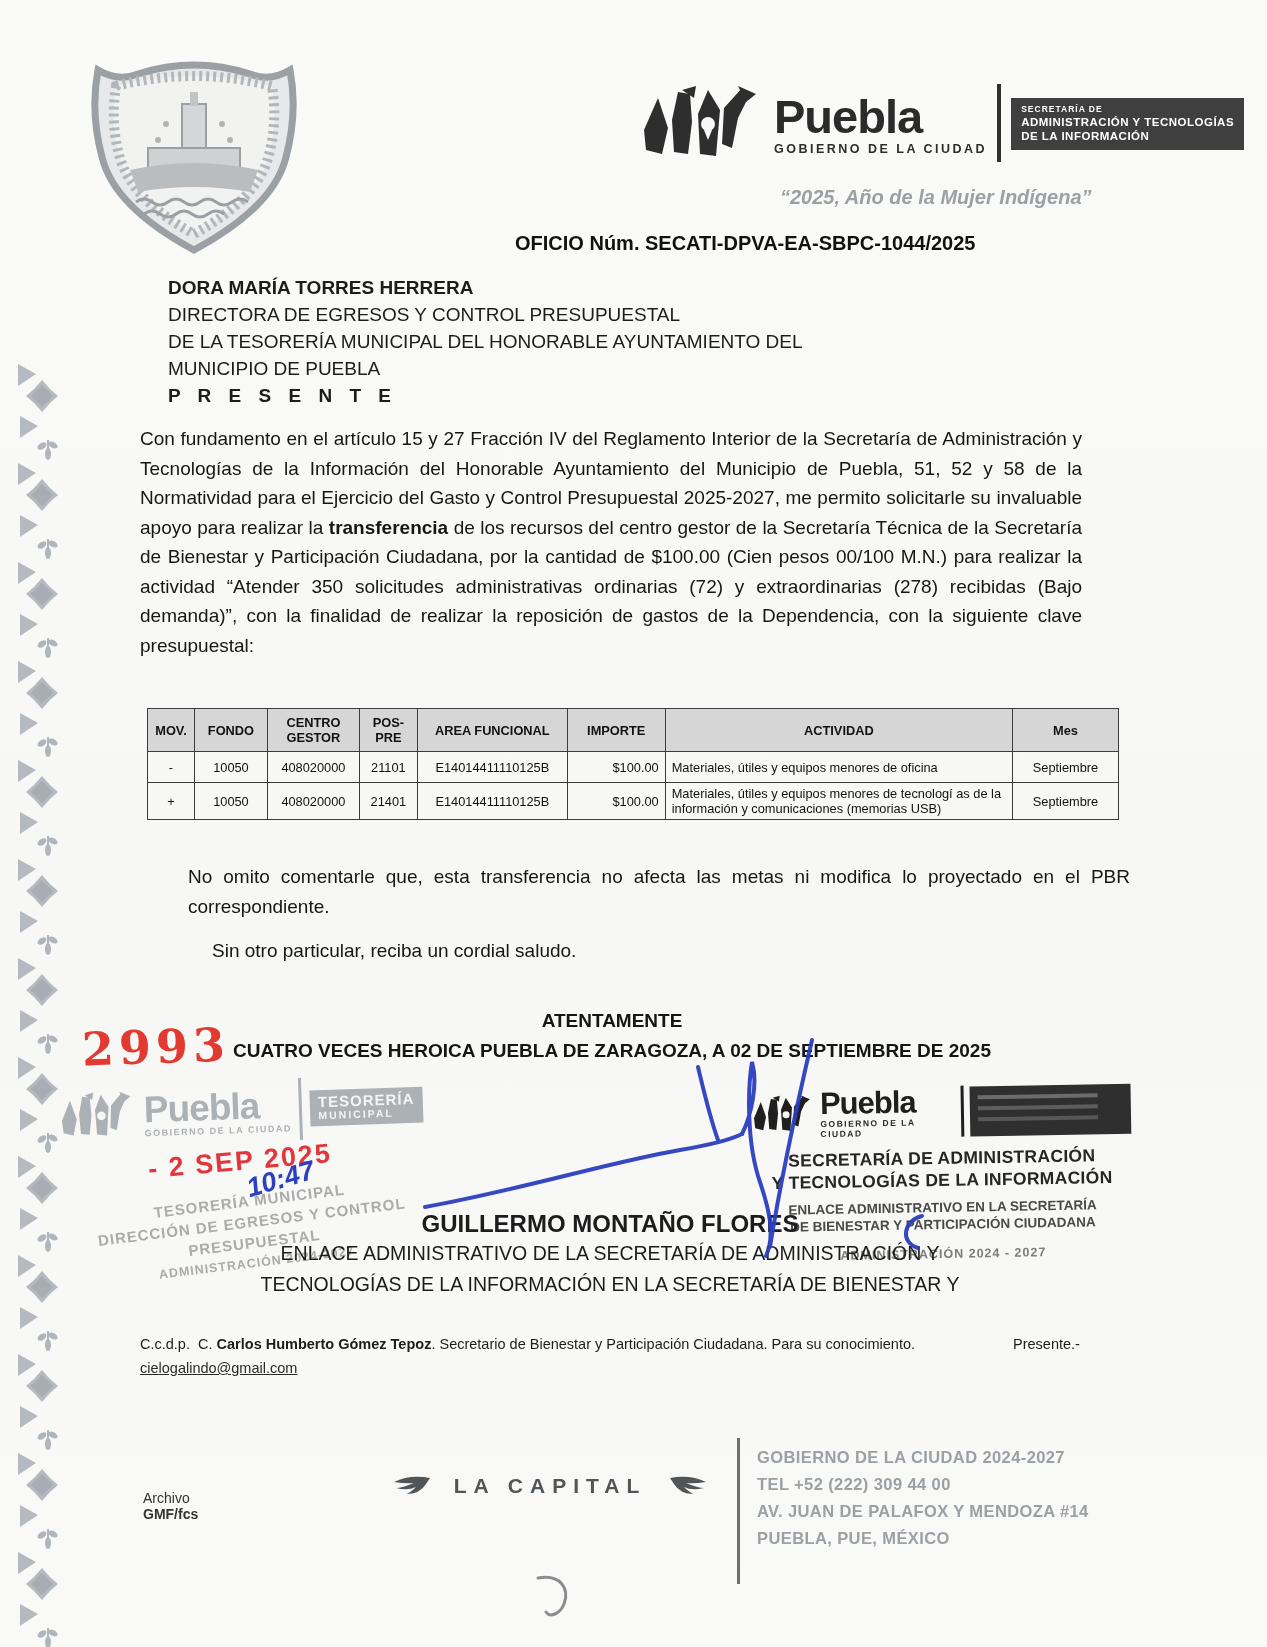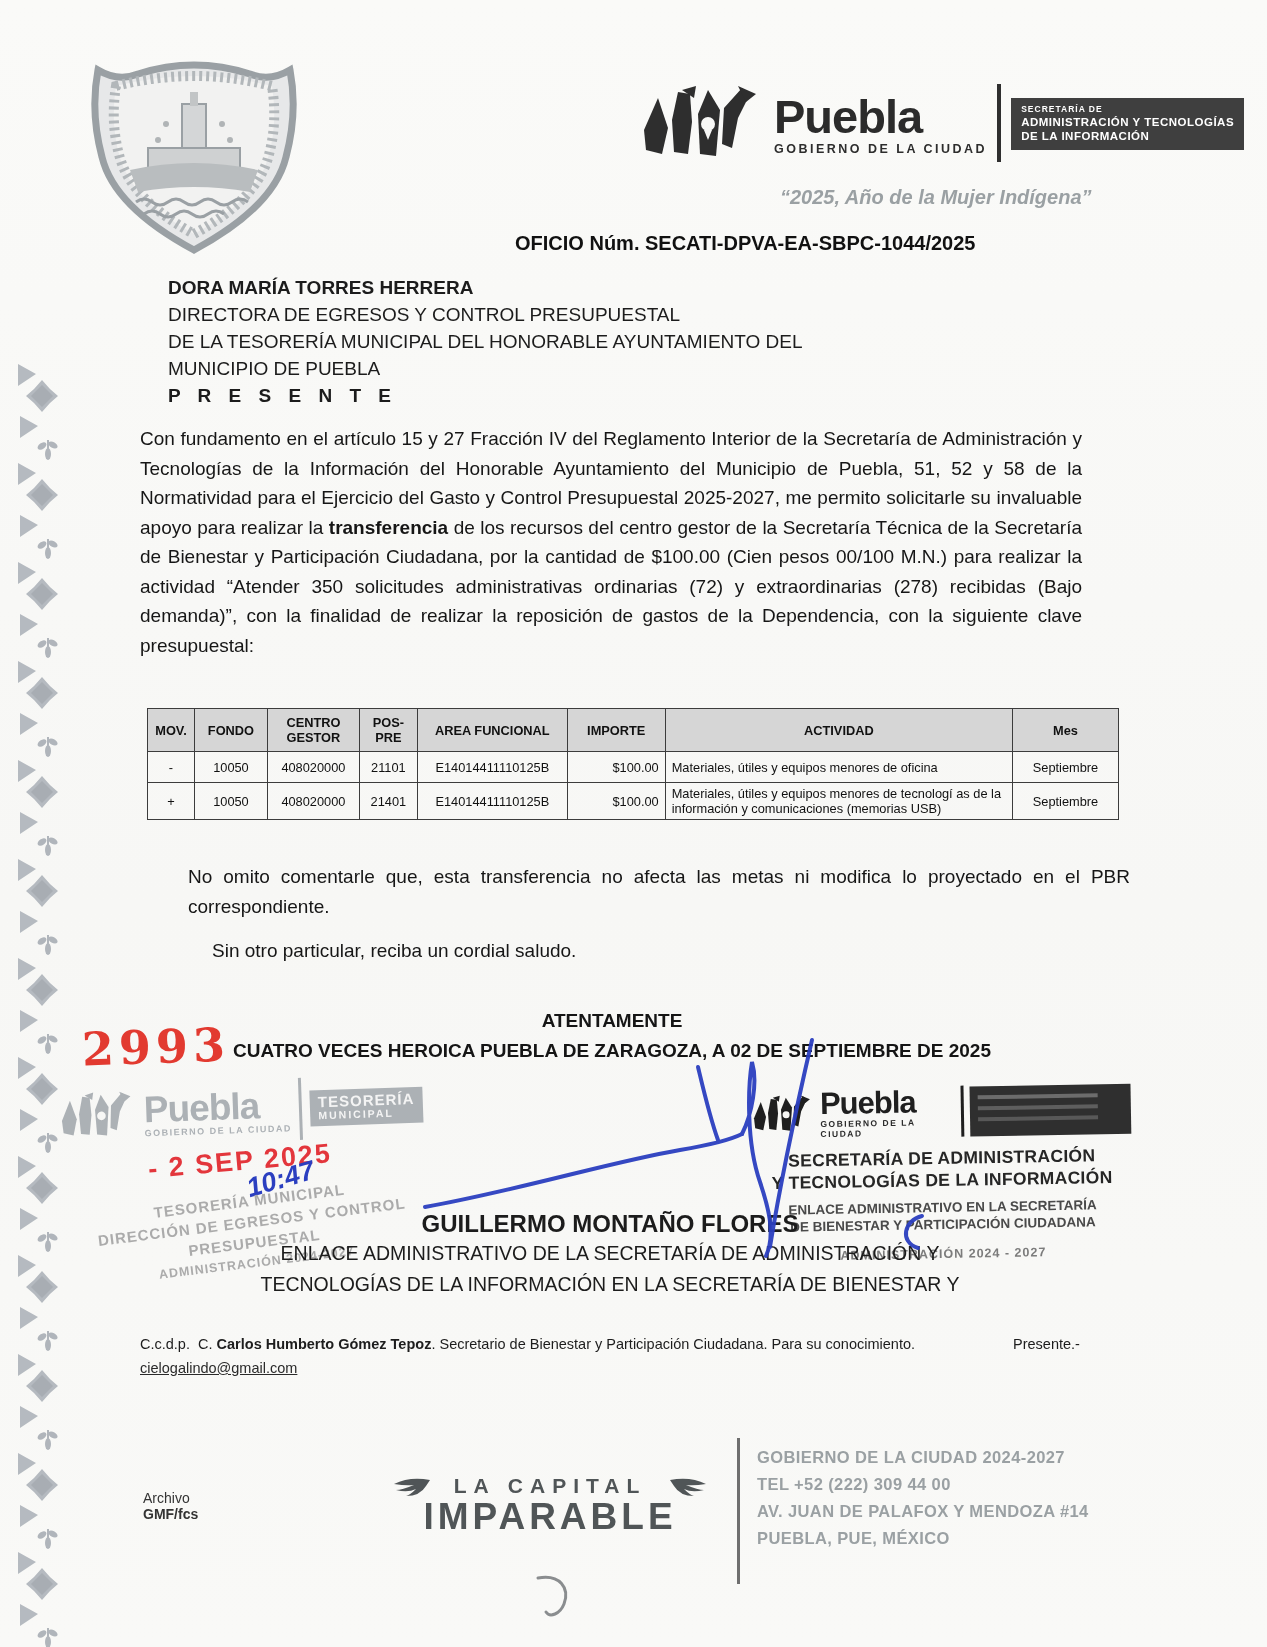--- a/index.html
+++ b/index.html
@@ -56,21 +56,21 @@
   .rstamp-sub{font-weight:bold;font-size:13.5px;line-height:17px;color:#4a4a4a;text-align:center;}
   .rstamp-adm{font-weight:bold;font-size:12.5px;color:#7c7c7c;text-align:center;letter-spacing:1px;}
   .noise-box{background:#2f2f2f;width:168px;height:50px;position:relative;}
   .noise-box:before{content:"";position:absolute;left:8px;top:9px;width:120px;height:4px;background:#6c6c6c;box-shadow:0 11px 0 #5e5e5e,0 22px 0 #585858;}
   
   .ccline{font-size:14.5px;color:#1d1d1d;}
   .ccline b{font-weight:bold;}
   .email{font-size:14.5px;color:#2a2a2a;text-decoration:underline;}
   .archivo{font-size:14px;color:#333;}
   .archivo b{font-weight:bold;}
-  .cap-row{display:flex;align-items:flex-end;gap:24px;justify-content:center;color:#505557;}
+  .cap-row{display:flex;align-items:flex-start;gap:24px;justify-content:center;color:#505557;}
   .cap-top{font-weight:bold;font-size:21px;letter-spacing:7px;}
   .cap-big{font-weight:bold;font-size:37px;letter-spacing:4px;color:#505557;text-align:center;line-height:1;}
   .f-right div{font-size:16.5px;line-height:27px;color:#9aa0a3;font-weight:bold;letter-spacing:.4px;}
   .v-divider{width:2.5px;background:#6f6f6f;}
 </style>
 </head>
 <body>
 
 <div class="page">
 
@@ -301,21 +301,20 @@
             <path d="M38 4 Q18 0 2 8 Q14 10 22 9 Q10 14 4 14 Q16 17 24 13 Q18 19 14 20 Q28 20 34 10 Z"></path>
           </g>
         </svg>
       <span class="cap-top">LA CAPITAL</span>
       <svg width="38" height="22" viewBox="0 0 38 22">
           <g fill="#505557" transform="scale(-1,1) translate(-38,0)">
             <path d="M38 4 Q18 0 2 8 Q14 10 22 9 Q10 14 4 14 Q16 17 24 13 Q18 19 14 20 Q28 20 34 10 Z"></path>
           </g>
         </svg>
     </div>
-    <div class="cap-big">IMPARABLE</div>
   </div>
 
   <svg class="abs" style="left:520px;top:1570px;" width="60" height="60" viewBox="0 0 60 60">
     <path d="M18 8 C40 4 50 18 44 34 C40 44 30 48 26 42" fill="none" stroke="#8a8d8f" stroke-width="3" stroke-linecap="round"></path>
   </svg>
 
   <div class="abs v-divider" style="left:737px;top:1438px;height:146px;"></div>
 
   <div class="abs f-right" style="left:757px;top:1444px;">
     <div>GOBIERNO DE LA CIUDAD 2024-2027</div>

